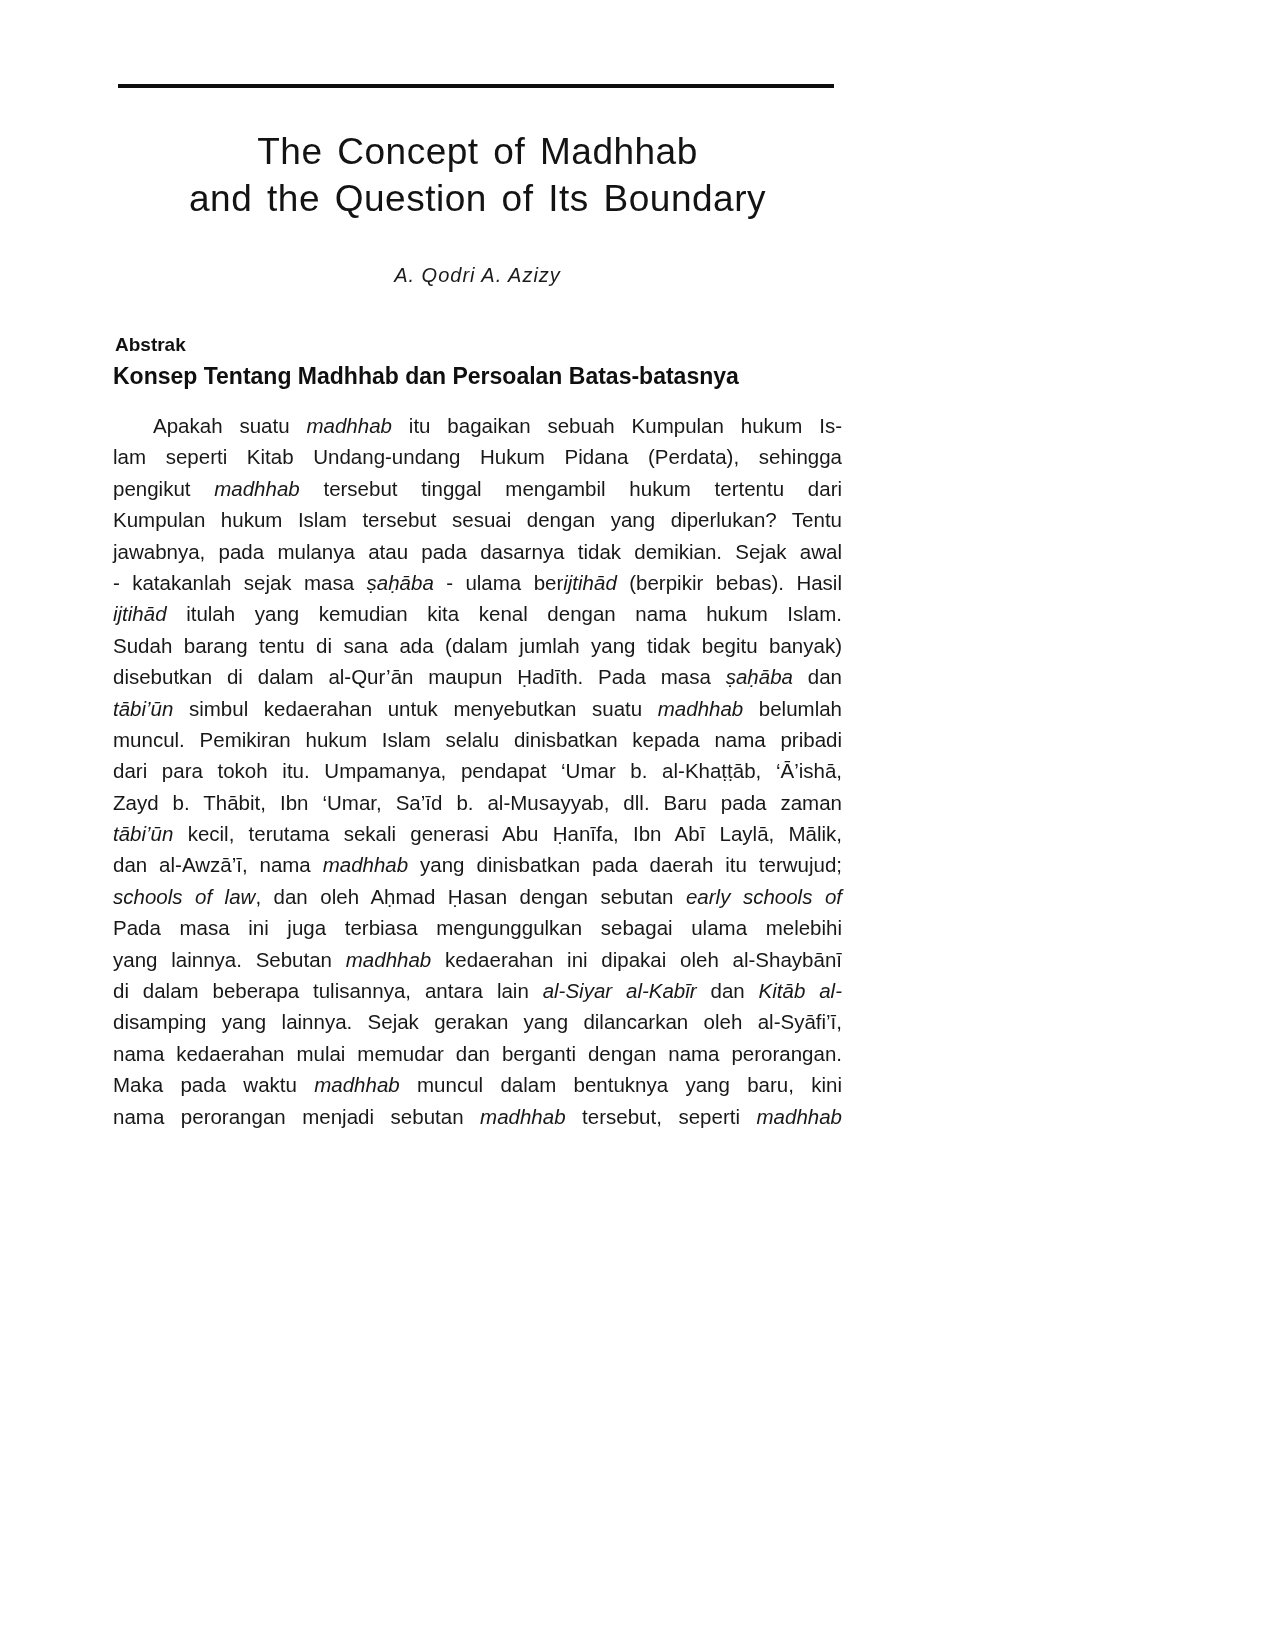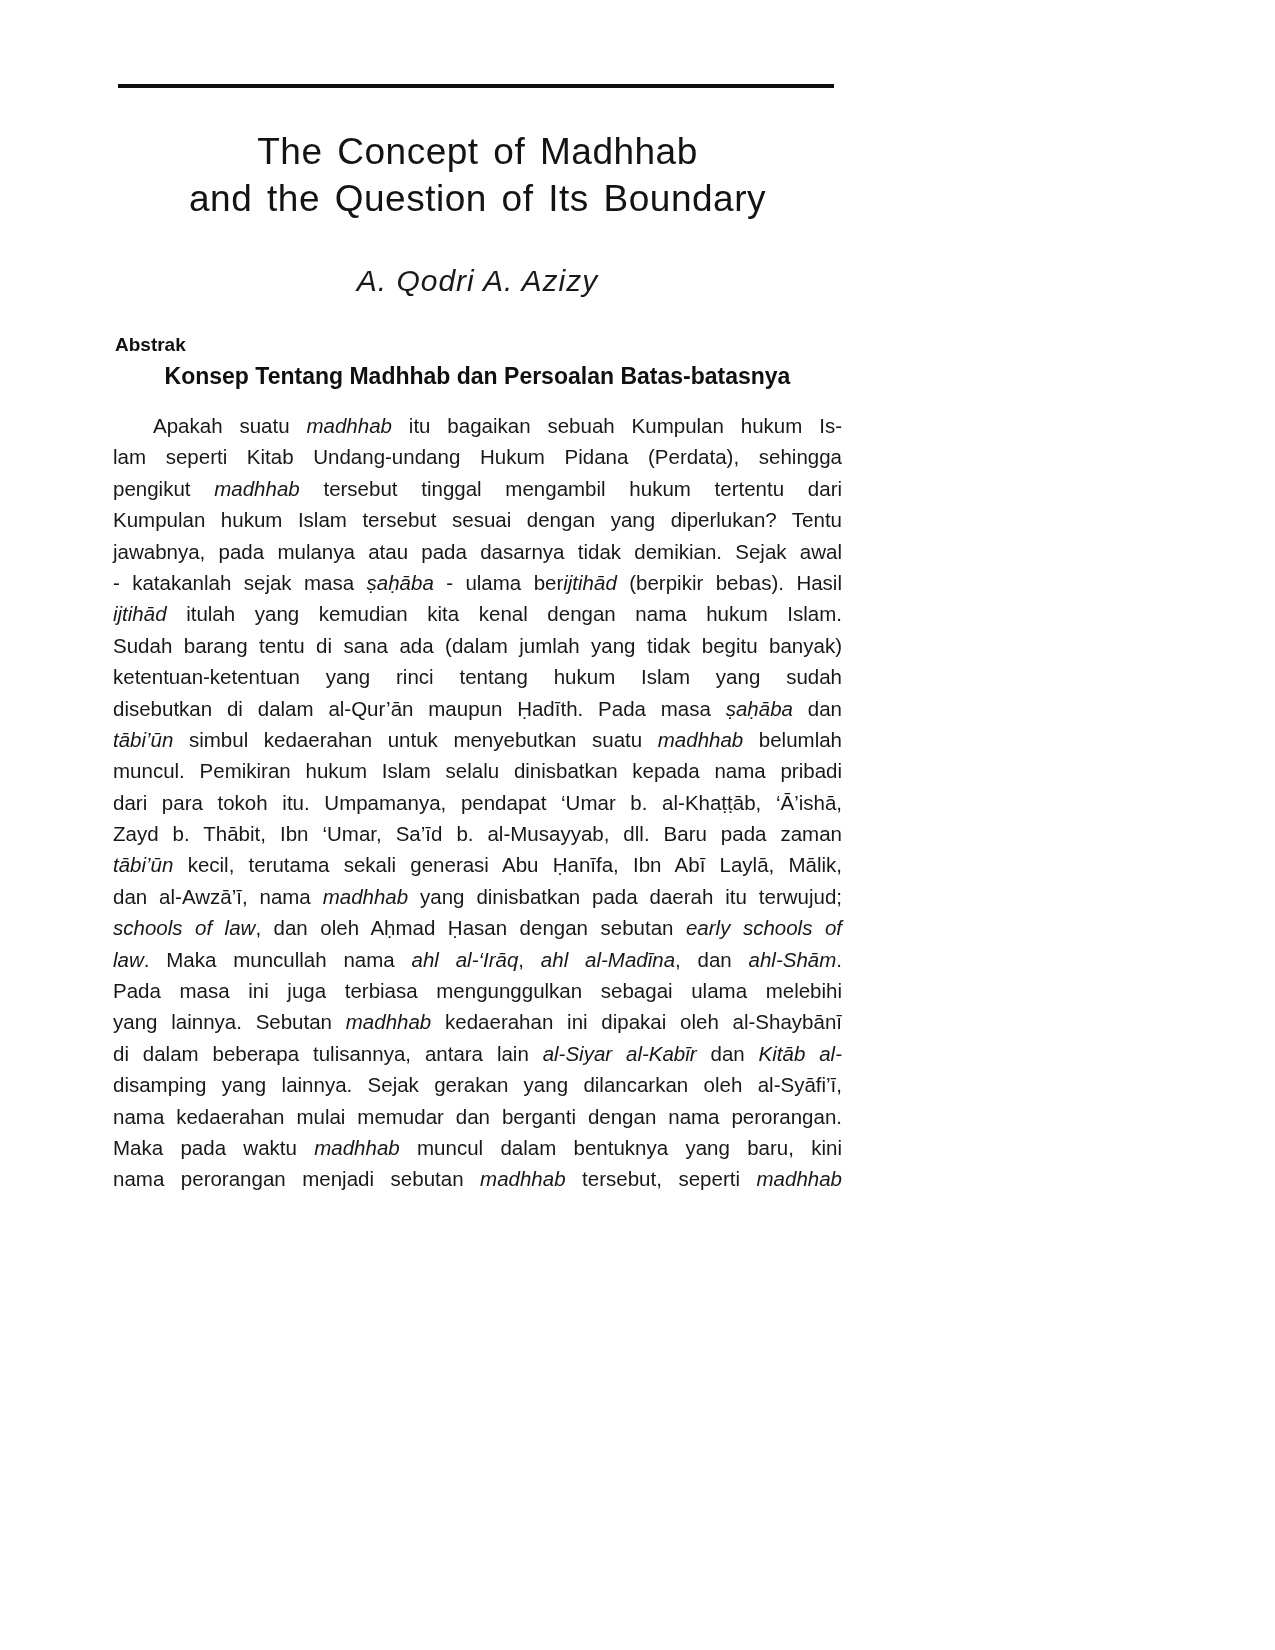--- a/index.html
+++ b/index.html
@@ -40,39 +40,38 @@
     color: #131313;
   }
   .title .tl { display: block; }
   .author {
     position: absolute;
     left: 79px;
     top: 264px;
     width: 729px;
     text-align: center;
     font-style: italic;
-    font-size: 30px;
+    font-size: 20px;
     letter-spacing: 1px;
     color: #1a1a1a;
   }
   .abstrak {
     position: absolute;
     left: 81px;
     top: 334px;
     font-weight: 700;
     font-size: 19px;
     color: #111;
     text-align: center;
   }
   .abs-heading {
     position: absolute;
     left: 79px;
     top: 363px;
     width: 729px;
-    text-align: center;
     font-weight: 700;
     font-size: 23px;
     color: #0f0f0f;
   }
   .paragraph {
     position: absolute;
     left: 79px;
     top: 410px;
     width: 729px;
     font-size: 20.5px;
@@ -126,30 +125,28 @@
 
   <div class="paragraph">
       <div class="pline indent"><span>Apakah suatu </span><span class="it">madhhab</span><span> itu bagaikan sebuah Kumpulan hukum Is-</span></div>
       <div class="pline"><span>lam seperti Kitab Undang-undang Hukum Pidana (Perdata), sehingga</span></div>
       <div class="pline"><span>pengikut </span><span class="it">madhhab</span><span> tersebut tinggal mengambil hukum tertentu dari</span></div>
       <div class="pline"><span>Kumpulan hukum Islam tersebut sesuai dengan yang diperlukan? Tentu</span></div>
       <div class="pline"><span>jawabnya, pada mulanya atau pada dasarnya tidak demikian. Sejak awal</span></div>
       <div class="pline"><span>- katakanlah sejak masa </span><span class="it">ṣaḥāba</span><span> - ulama ber</span><span class="it">ijtihād</span><span> (berpikir bebas). Hasil</span></div>
       <div class="pline"><span class="it">ijtihād</span><span> itulah yang kemudian kita kenal dengan nama hukum Islam.</span></div>
       <div class="pline"><span>Sudah barang tentu di sana ada (dalam jumlah yang tidak begitu banyak)</span></div>
-      <div class="pline"><span>ketentuan-ketentuan yang rinci tentang hukum Islam yang sudah</span></div>
       <div class="pline"><span>disebutkan di dalam al-Qur’ān maupun Ḥadīth. Pada masa </span><span class="it">ṣaḥāba</span><span> dan</span></div>
       <div class="pline"><span class="it">tābi’ūn</span><span> simbul kedaerahan untuk menyebutkan suatu </span><span class="it">madhhab</span><span> belumlah</span></div>
       <div class="pline"><span>muncul. Pemikiran hukum Islam selalu dinisbatkan kepada nama pribadi</span></div>
       <div class="pline"><span>dari para tokoh itu. Umpamanya, pendapat ‘Umar b. al-Khaṭṭāb, ‘Ā’ishā,</span></div>
       <div class="pline"><span>Zayd b. Thābit, Ibn ‘Umar, Sa’īd b. al-Musayyab, dll. Baru pada zaman</span></div>
       <div class="pline"><span class="it">tābi’ūn</span><span> kecil, terutama sekali generasi Abu Ḥanīfa, Ibn Abī Laylā, Mālik,</span></div>
       <div class="pline"><span>dan al-Awzā’ī, nama </span><span class="it">madhhab</span><span> yang dinisbatkan pada daerah itu terwujud;</span></div>
       <div class="pline"><span class="it">schools of law</span><span>, dan oleh Aḥmad Ḥasan dengan sebutan </span><span class="it">early schools of</span></div>
-      <div class="pline"><span class="it">law</span><span>. Maka muncullah nama </span><span class="it">ahl al-‘Irāq</span><span>, </span><span class="it">ahl al-Madīna</span><span>, dan </span><span class="it">ahl-Shām</span><span>.</span></div>
       <div class="pline"><span>Pada masa ini juga terbiasa mengunggulkan sebagai ulama melebihi</span></div>
       <div class="pline"><span>yang lainnya. Sebutan </span><span class="it">madhhab</span><span> kedaerahan ini dipakai oleh al-Shaybānī</span></div>
       <div class="pline"><span>di dalam beberapa tulisannya, antara lain </span><span class="it">al-Siyar al-Kabīr</span><span> dan </span><span class="it">Kitāb al-</span></div>
       <div class="pline"><span>disamping yang lainnya. Sejak gerakan yang dilancarkan oleh al-Syāfi’ī,</span></div>
       <div class="pline"><span>nama kedaerahan mulai memudar dan berganti dengan nama perorangan.</span></div>
       <div class="pline"><span>Maka pada waktu </span><span class="it">madhhab</span><span> muncul dalam bentuknya yang baru, kini</span></div>
       <div class="pline"><span>nama perorangan menjadi sebutan </span><span class="it">madhhab</span><span> tersebut, seperti </span><span class="it">madhhab</span></div>
     </div>
 
   <div class="footer-left">Al-Jami’ah, No. 59/1996</div>

